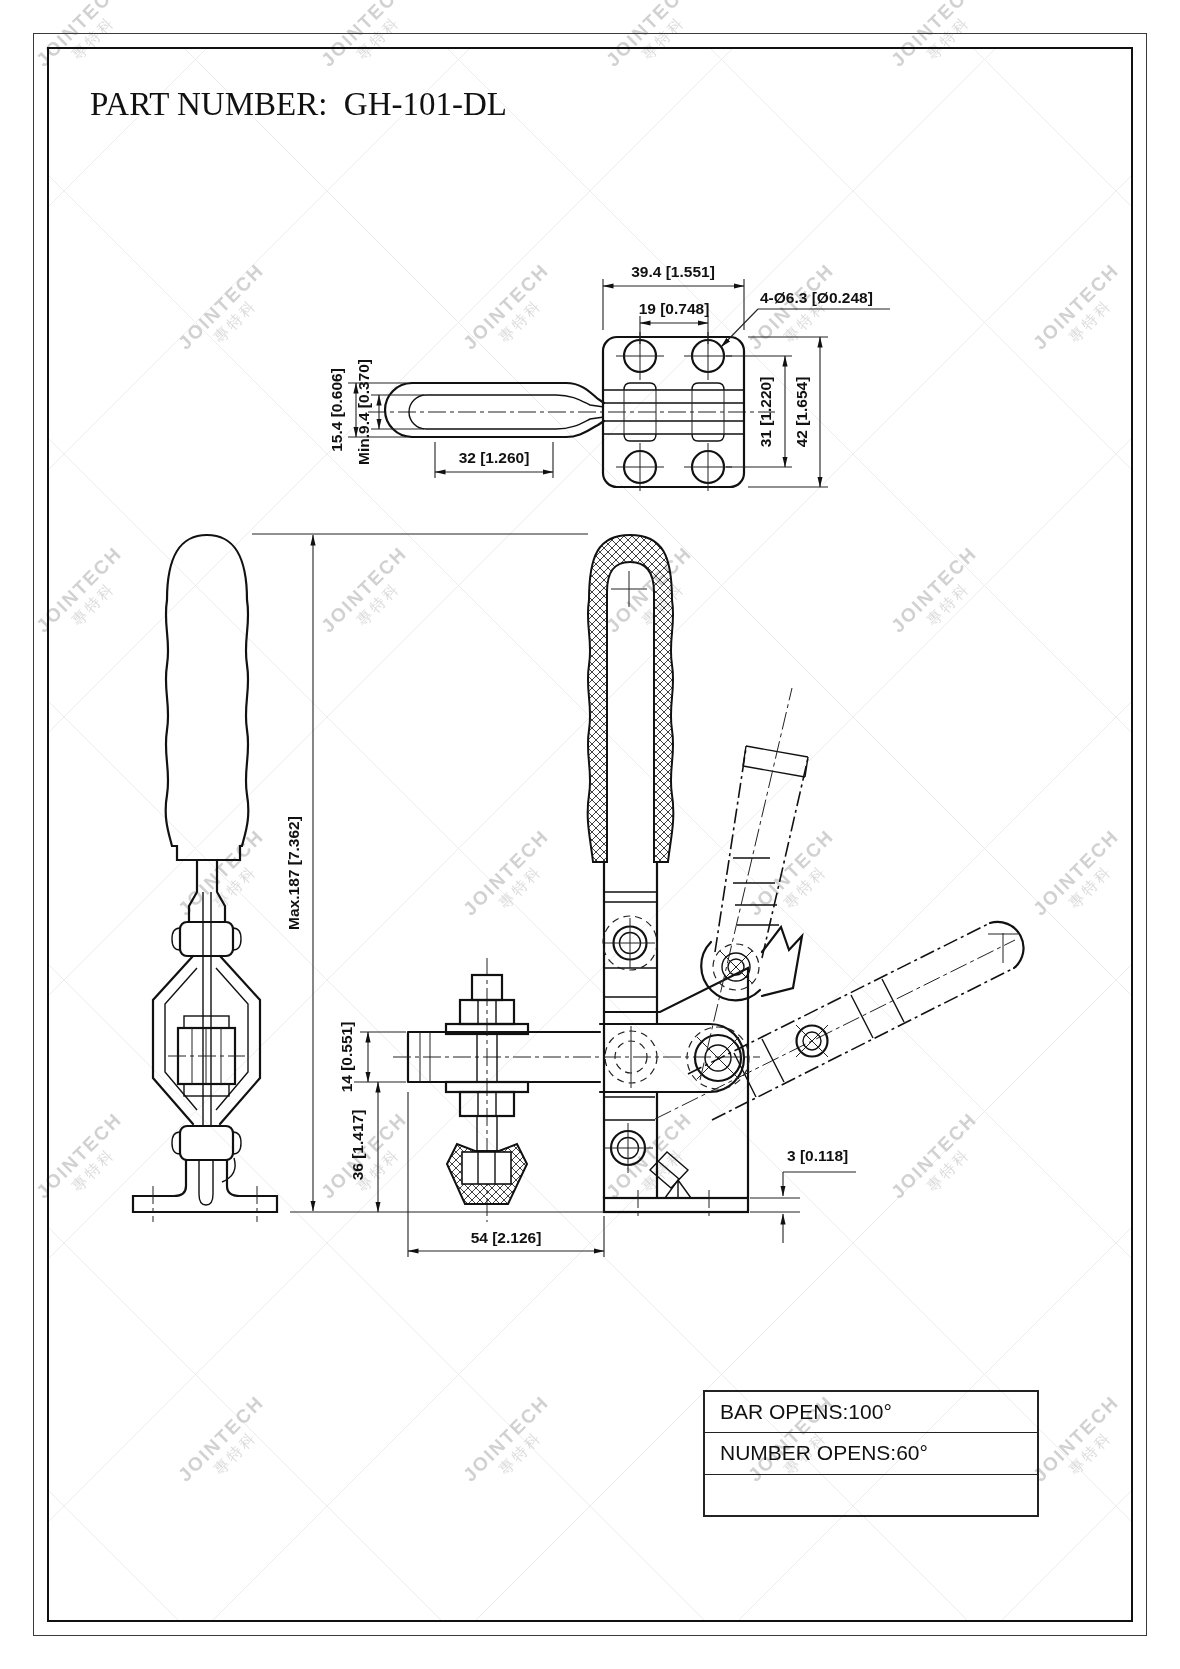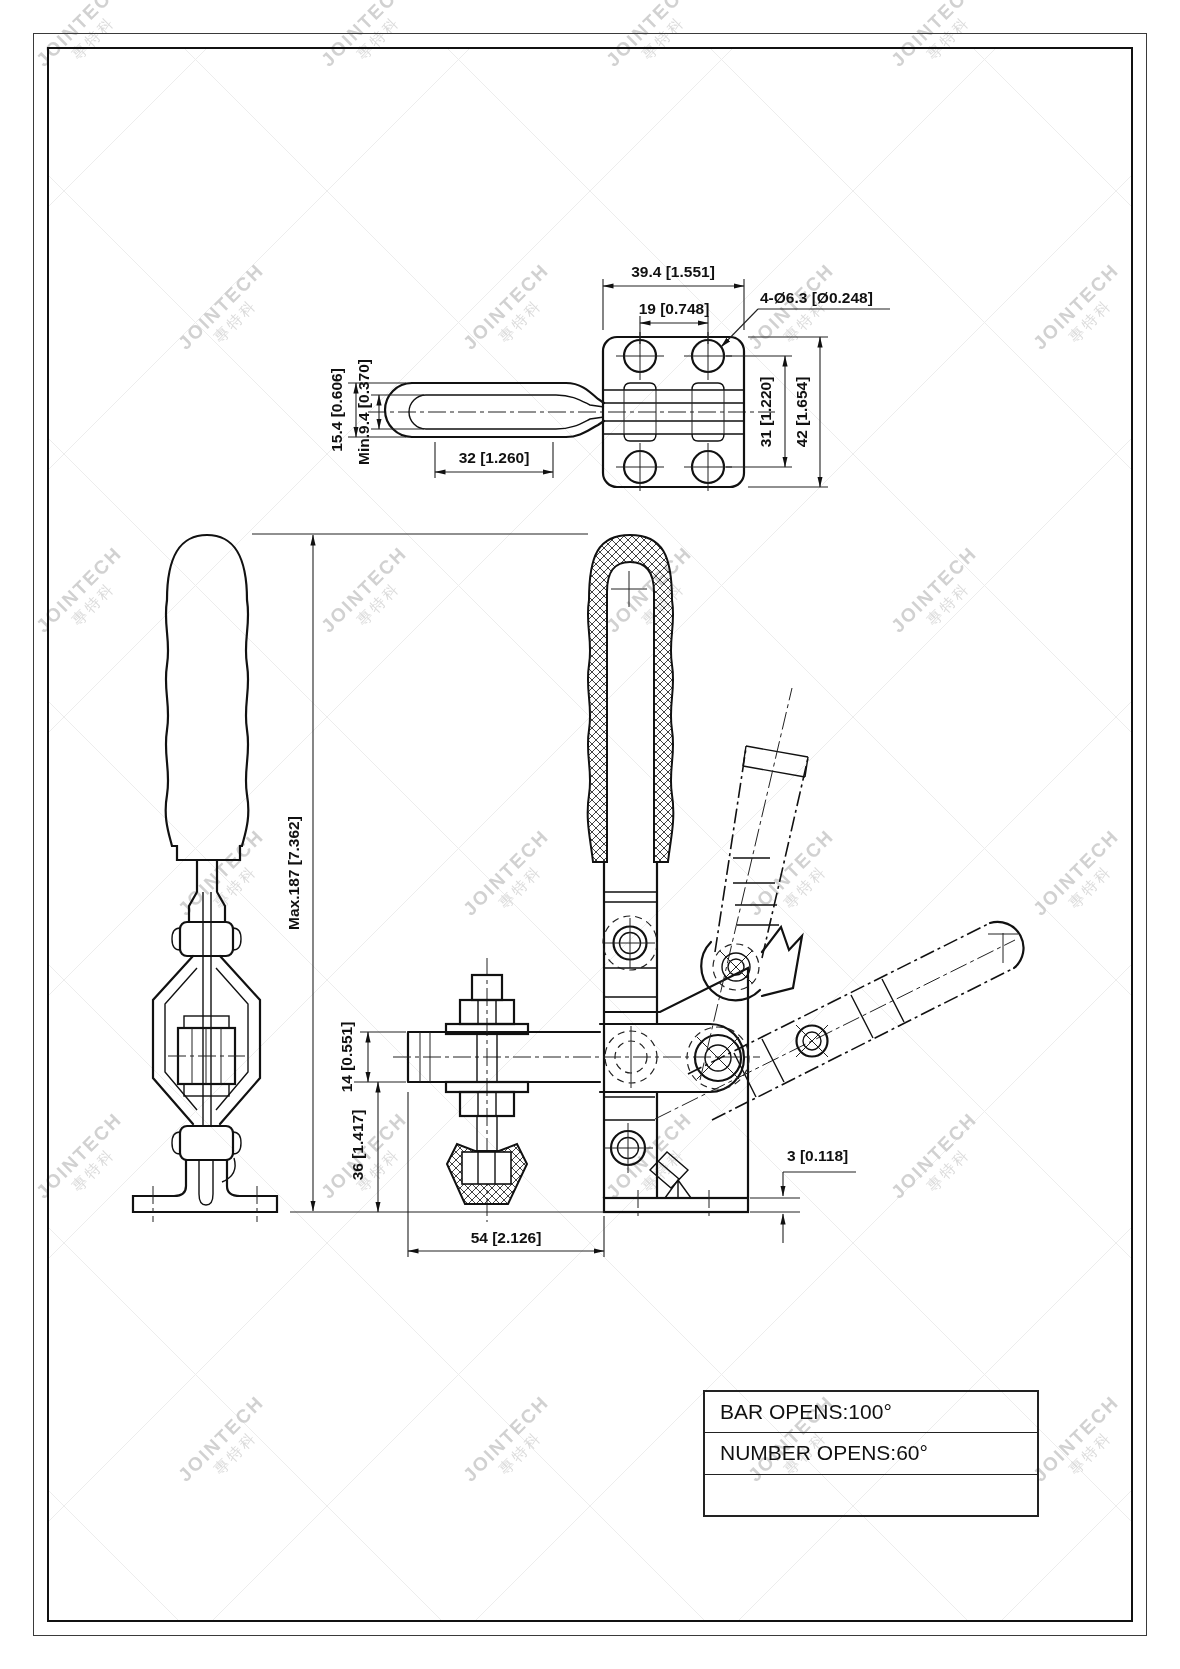--- a/index.html
+++ b/index.html
@@ -370,19 +370,20 @@
         <line class="dim" x1="783" y1="1172" x2="783" y2="1196" marker-end="url(#arr)"></line>
         <line class="dim" x1="783" y1="1243" x2="783" y2="1214" marker-end="url(#arr)"></line>
         <text x="787" y="1161" text-anchor="start">3 [0.118]</text>
       </g>
     </g>
   </svg>
 
   <div class="border-outer"></div>
   <div class="border-inner"></div>
 
+  <div class="title">PART NUMBER:  GH-101-DL</div>
 
   <div class="spec-table">
     <div class="spec-row">BAR OPENS:100°</div>
     <div class="spec-row">NUMBER OPENS:60°</div>
     <div class="spec-row"></div>
   </div>
 </div>
 
 </body></html>

